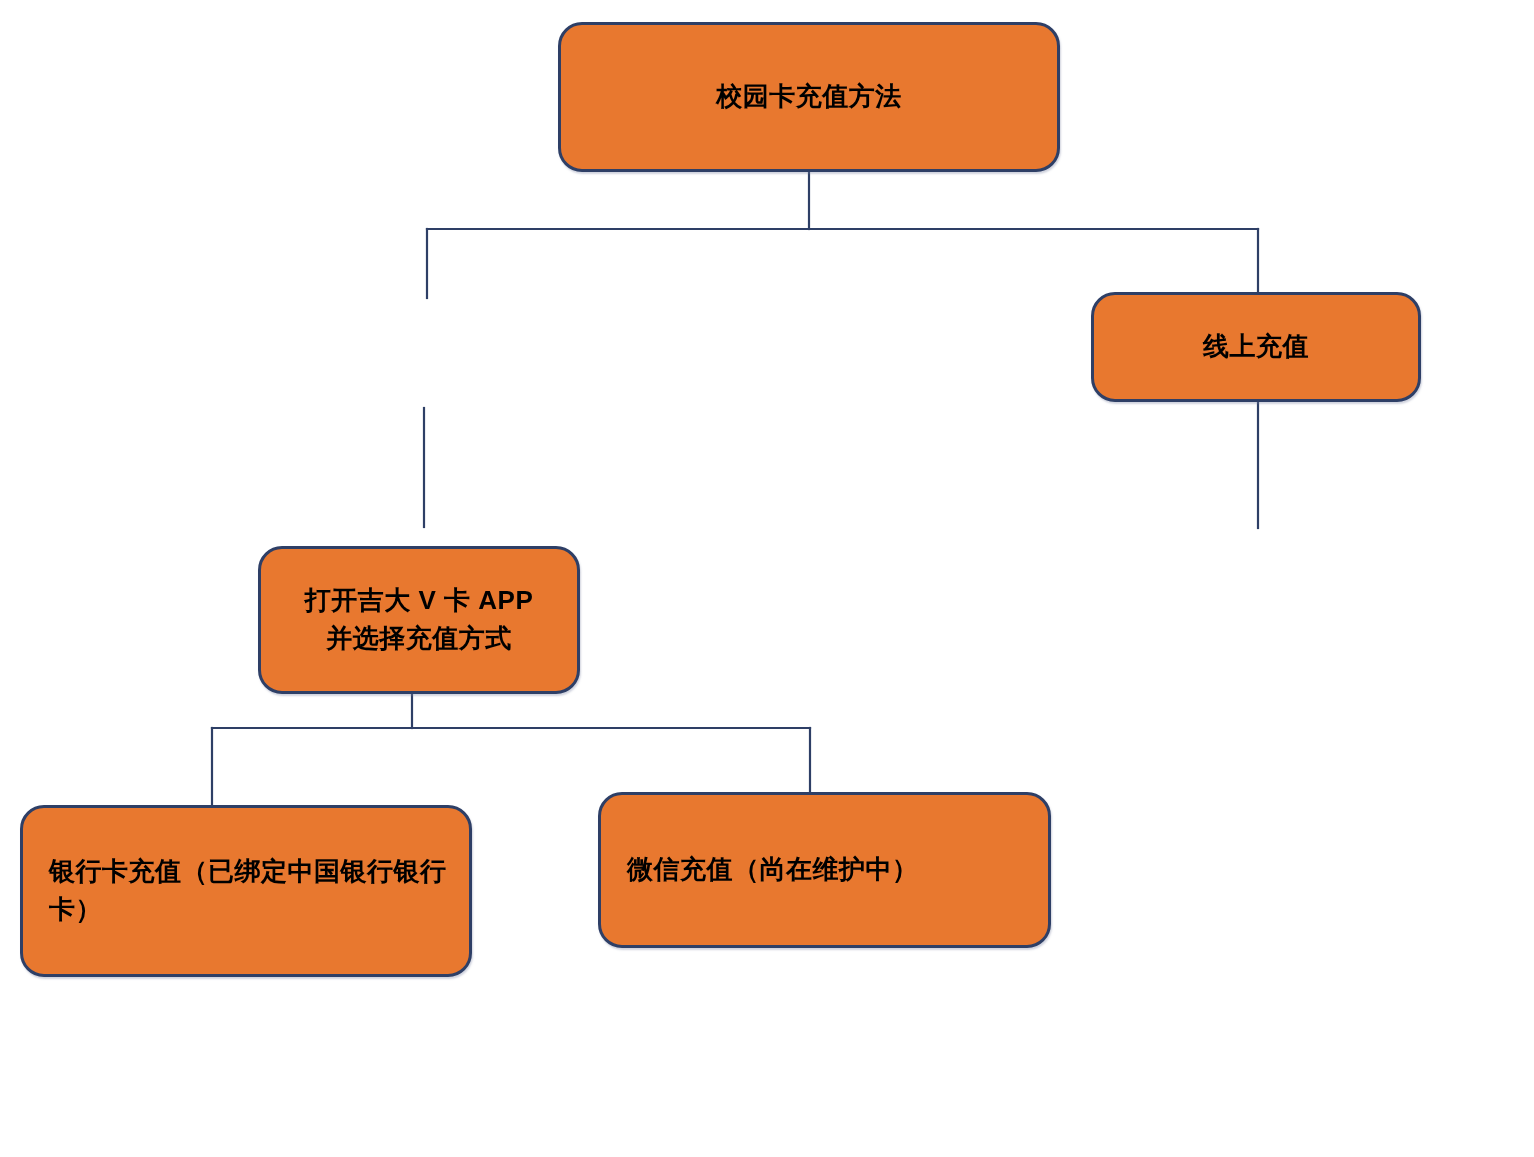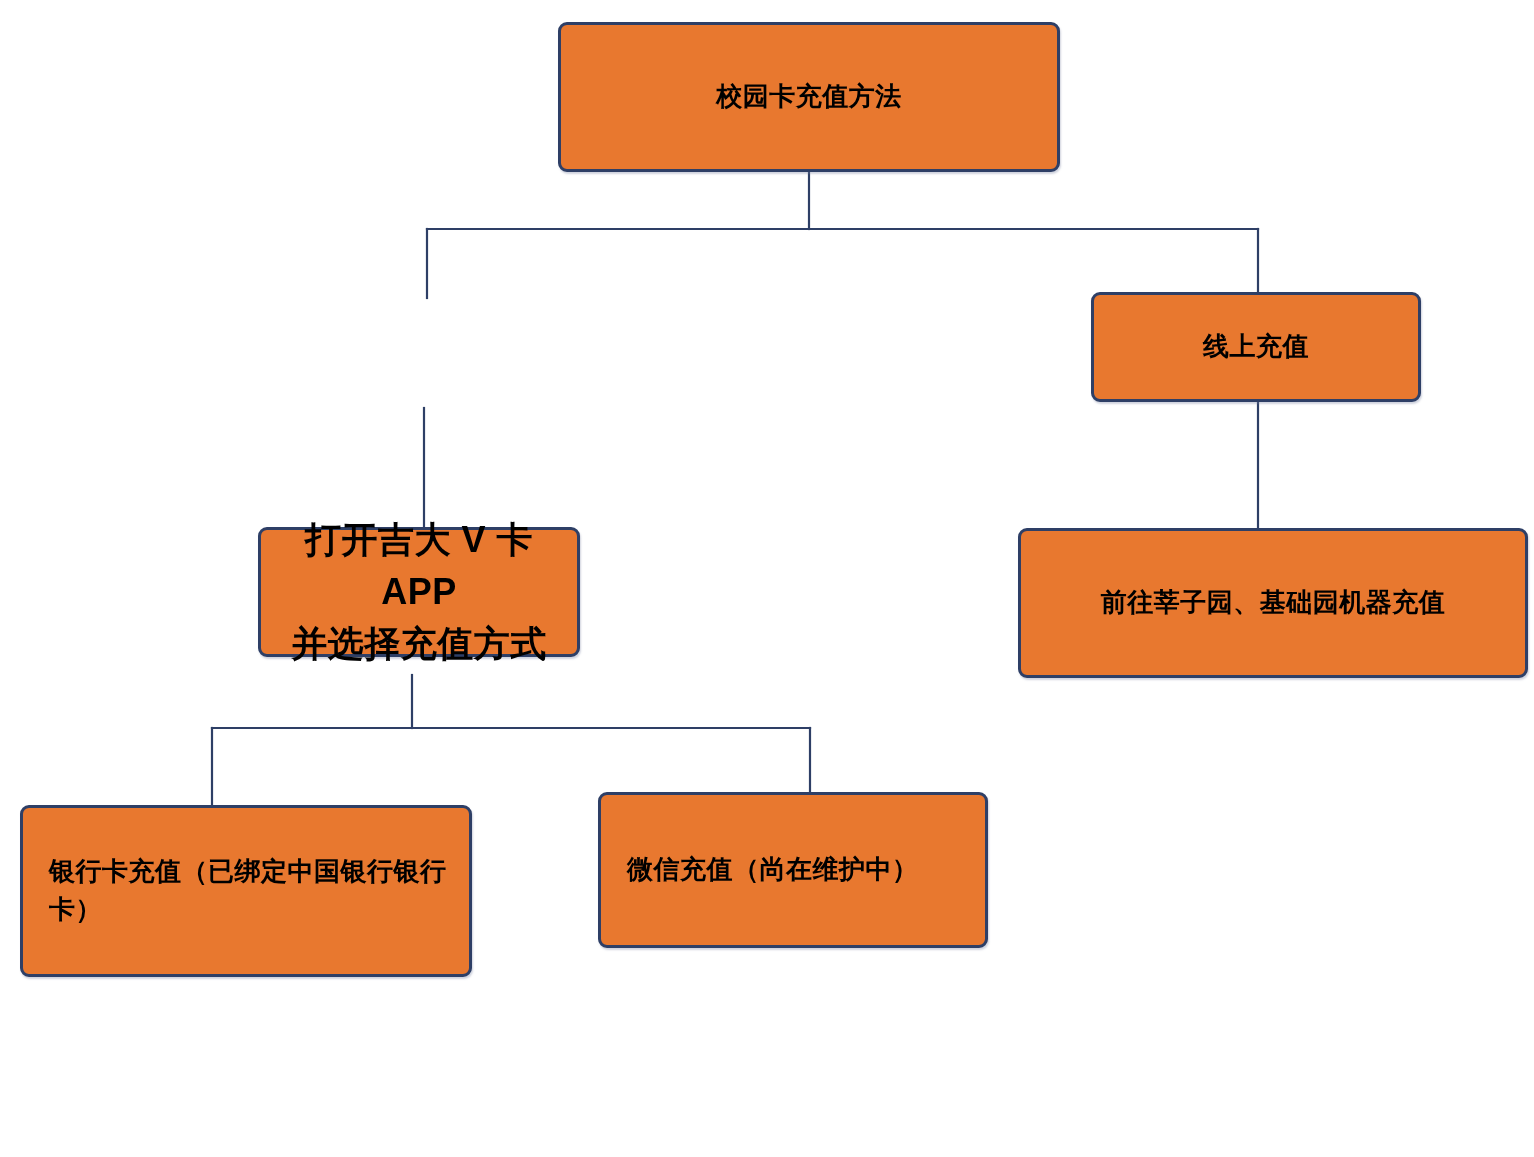--- a/index.html
+++ b/index.html
@@ -23,21 +23,21 @@
     top: 0;
     width: 1534px;
     height: 1157px;
     pointer-events: none;
   }
   .node {
     position: absolute;
     box-sizing: border-box;
     background: #e8782f;
     border: 3px solid #2e3f66;
-    border-radius: 9px;
+    border-radius: 24px;
     display: flex;
     align-items: center;
     justify-content: center;
     color: #000000;
     font-weight: bold;
     letter-spacing: 0.5px;
     box-shadow: 1px 2px 2px rgba(120,130,160,0.35);
     z-index: 2;
   }
   .node .label {
@@ -48,24 +48,24 @@
     line-height: 1.45;
     white-space: pre-line;
   }
   .node.center .label { text-align: center; }
   .node.lefttext .label { text-align: left; padding-left: 26px; }
 
   
   #node-root       { left: 558px;  top: 22px;  width: 502px; height: 150px; font-size: 26px; }
   #node-online     { left: 262px;  top: 296px; width: 300px; height: 112px; font-size: 26px; }
   #node-machine    { left: 1091px; top: 292px; width: 330px; height: 110px; font-size: 26px; }
-  #node-app        { left: 258px;  top: 527px; width: 322px; height: 130px; font-size: 36px; }
+  #node-app        { left: 258px;  top: 546px; width: 322px; height: 148px; font-size: 26px; }
   #node-goto       { left: 1018px; top: 528px; width: 510px; height: 150px; font-size: 26px; }
   #node-bank       { left: 20px;   top: 805px; width: 452px; height: 172px; font-size: 26px; }
-  #node-wechat     { left: 598px;  top: 792px; width: 390px; height: 156px; font-size: 26px; }
+  #node-wechat     { left: 598px;  top: 792px; width: 453px; height: 156px; font-size: 26px; }
 </style>
 </head>
 <body>
 
 <div id="canvas">
 
   <svg id="connector-layer" viewBox="0 0 1534 1157" width="1534" height="1157">
     <g stroke="#2e3f66" stroke-width="2.2" fill="none" stroke-linecap="square">
 
       <path d="M 809 172 L 809 229"></path>
@@ -91,23 +91,20 @@
 
   <div class="node center" id="node-machine">
     <span class="label">线上充值</span>
   </div>
 
   <div class="node center" id="node-app">
     <span class="label">打开吉大 V 卡 APP
 并选择充值方式</span>
   </div>
 
-  <div class="node center" id="node-goto">
-    <span class="label">前往莘子园、基础园机器充值</span>
-  </div>
 
   <div class="node lefttext" id="node-bank">
     <span class="label">银行卡充值（已绑定中国银行银行卡）</span>
   </div>
 
   <div class="node lefttext" id="node-wechat">
     <span class="label">微信充值（尚在维护中）</span>
   </div>
 
 </div>

